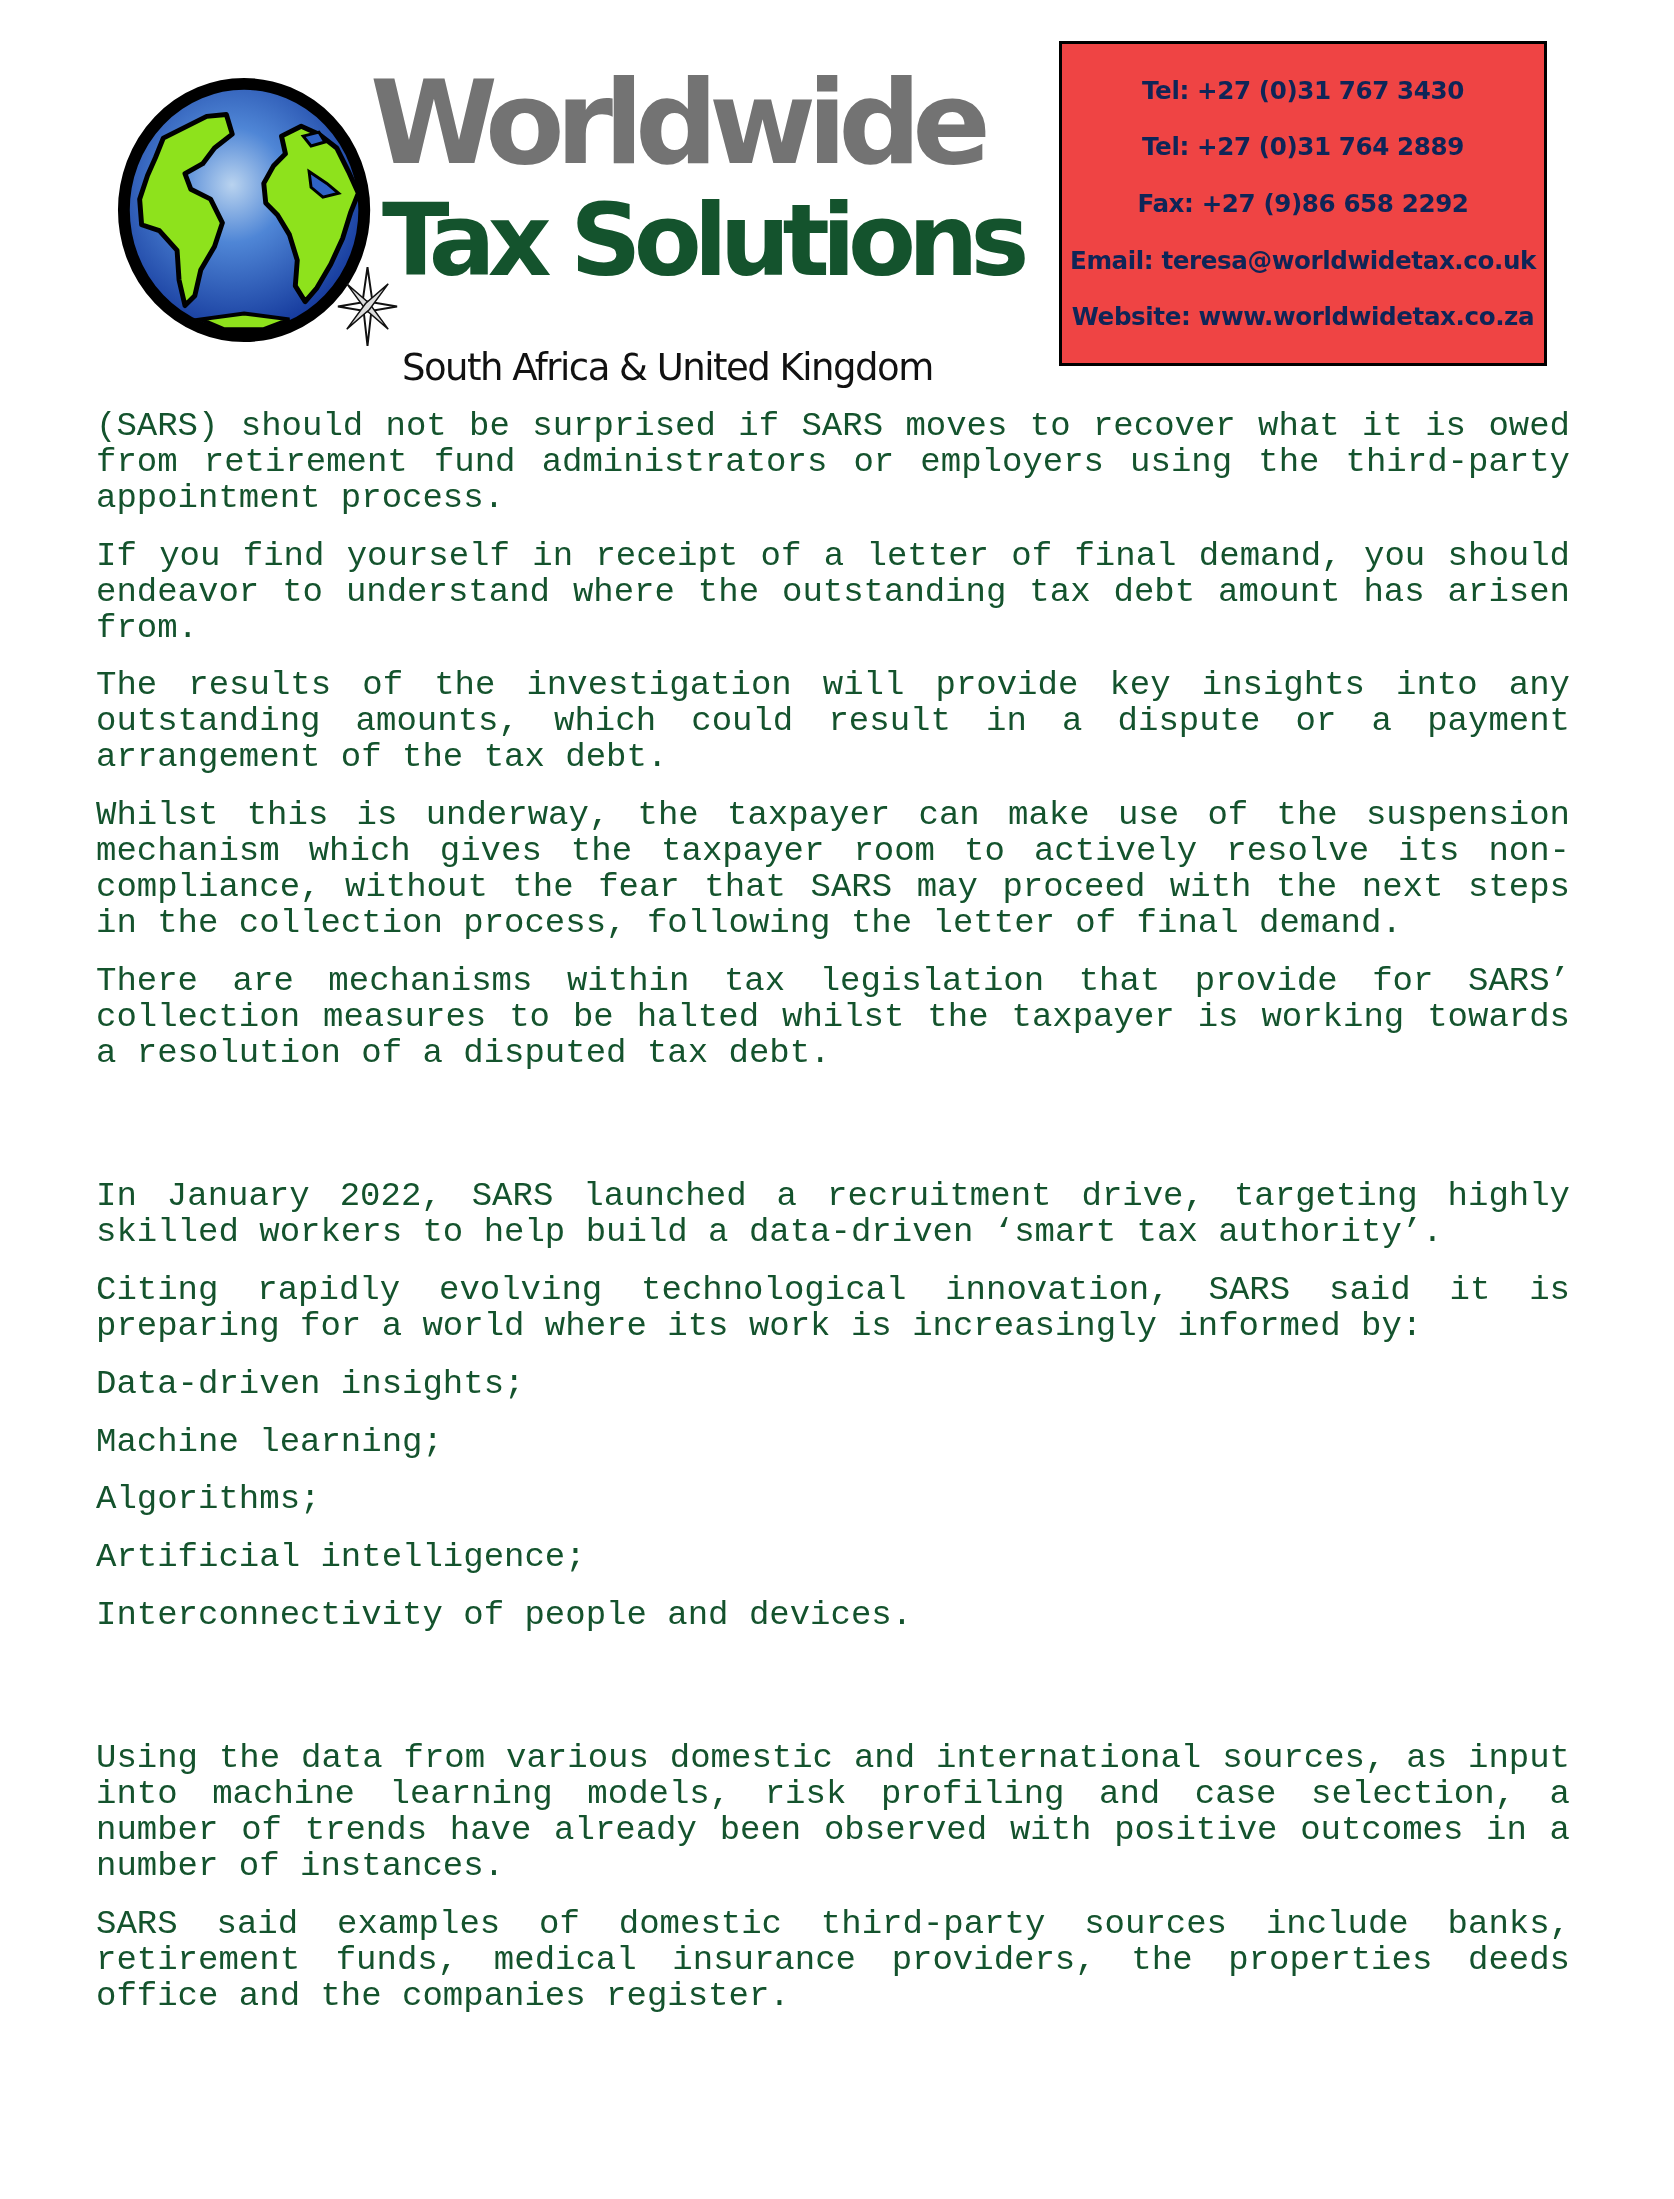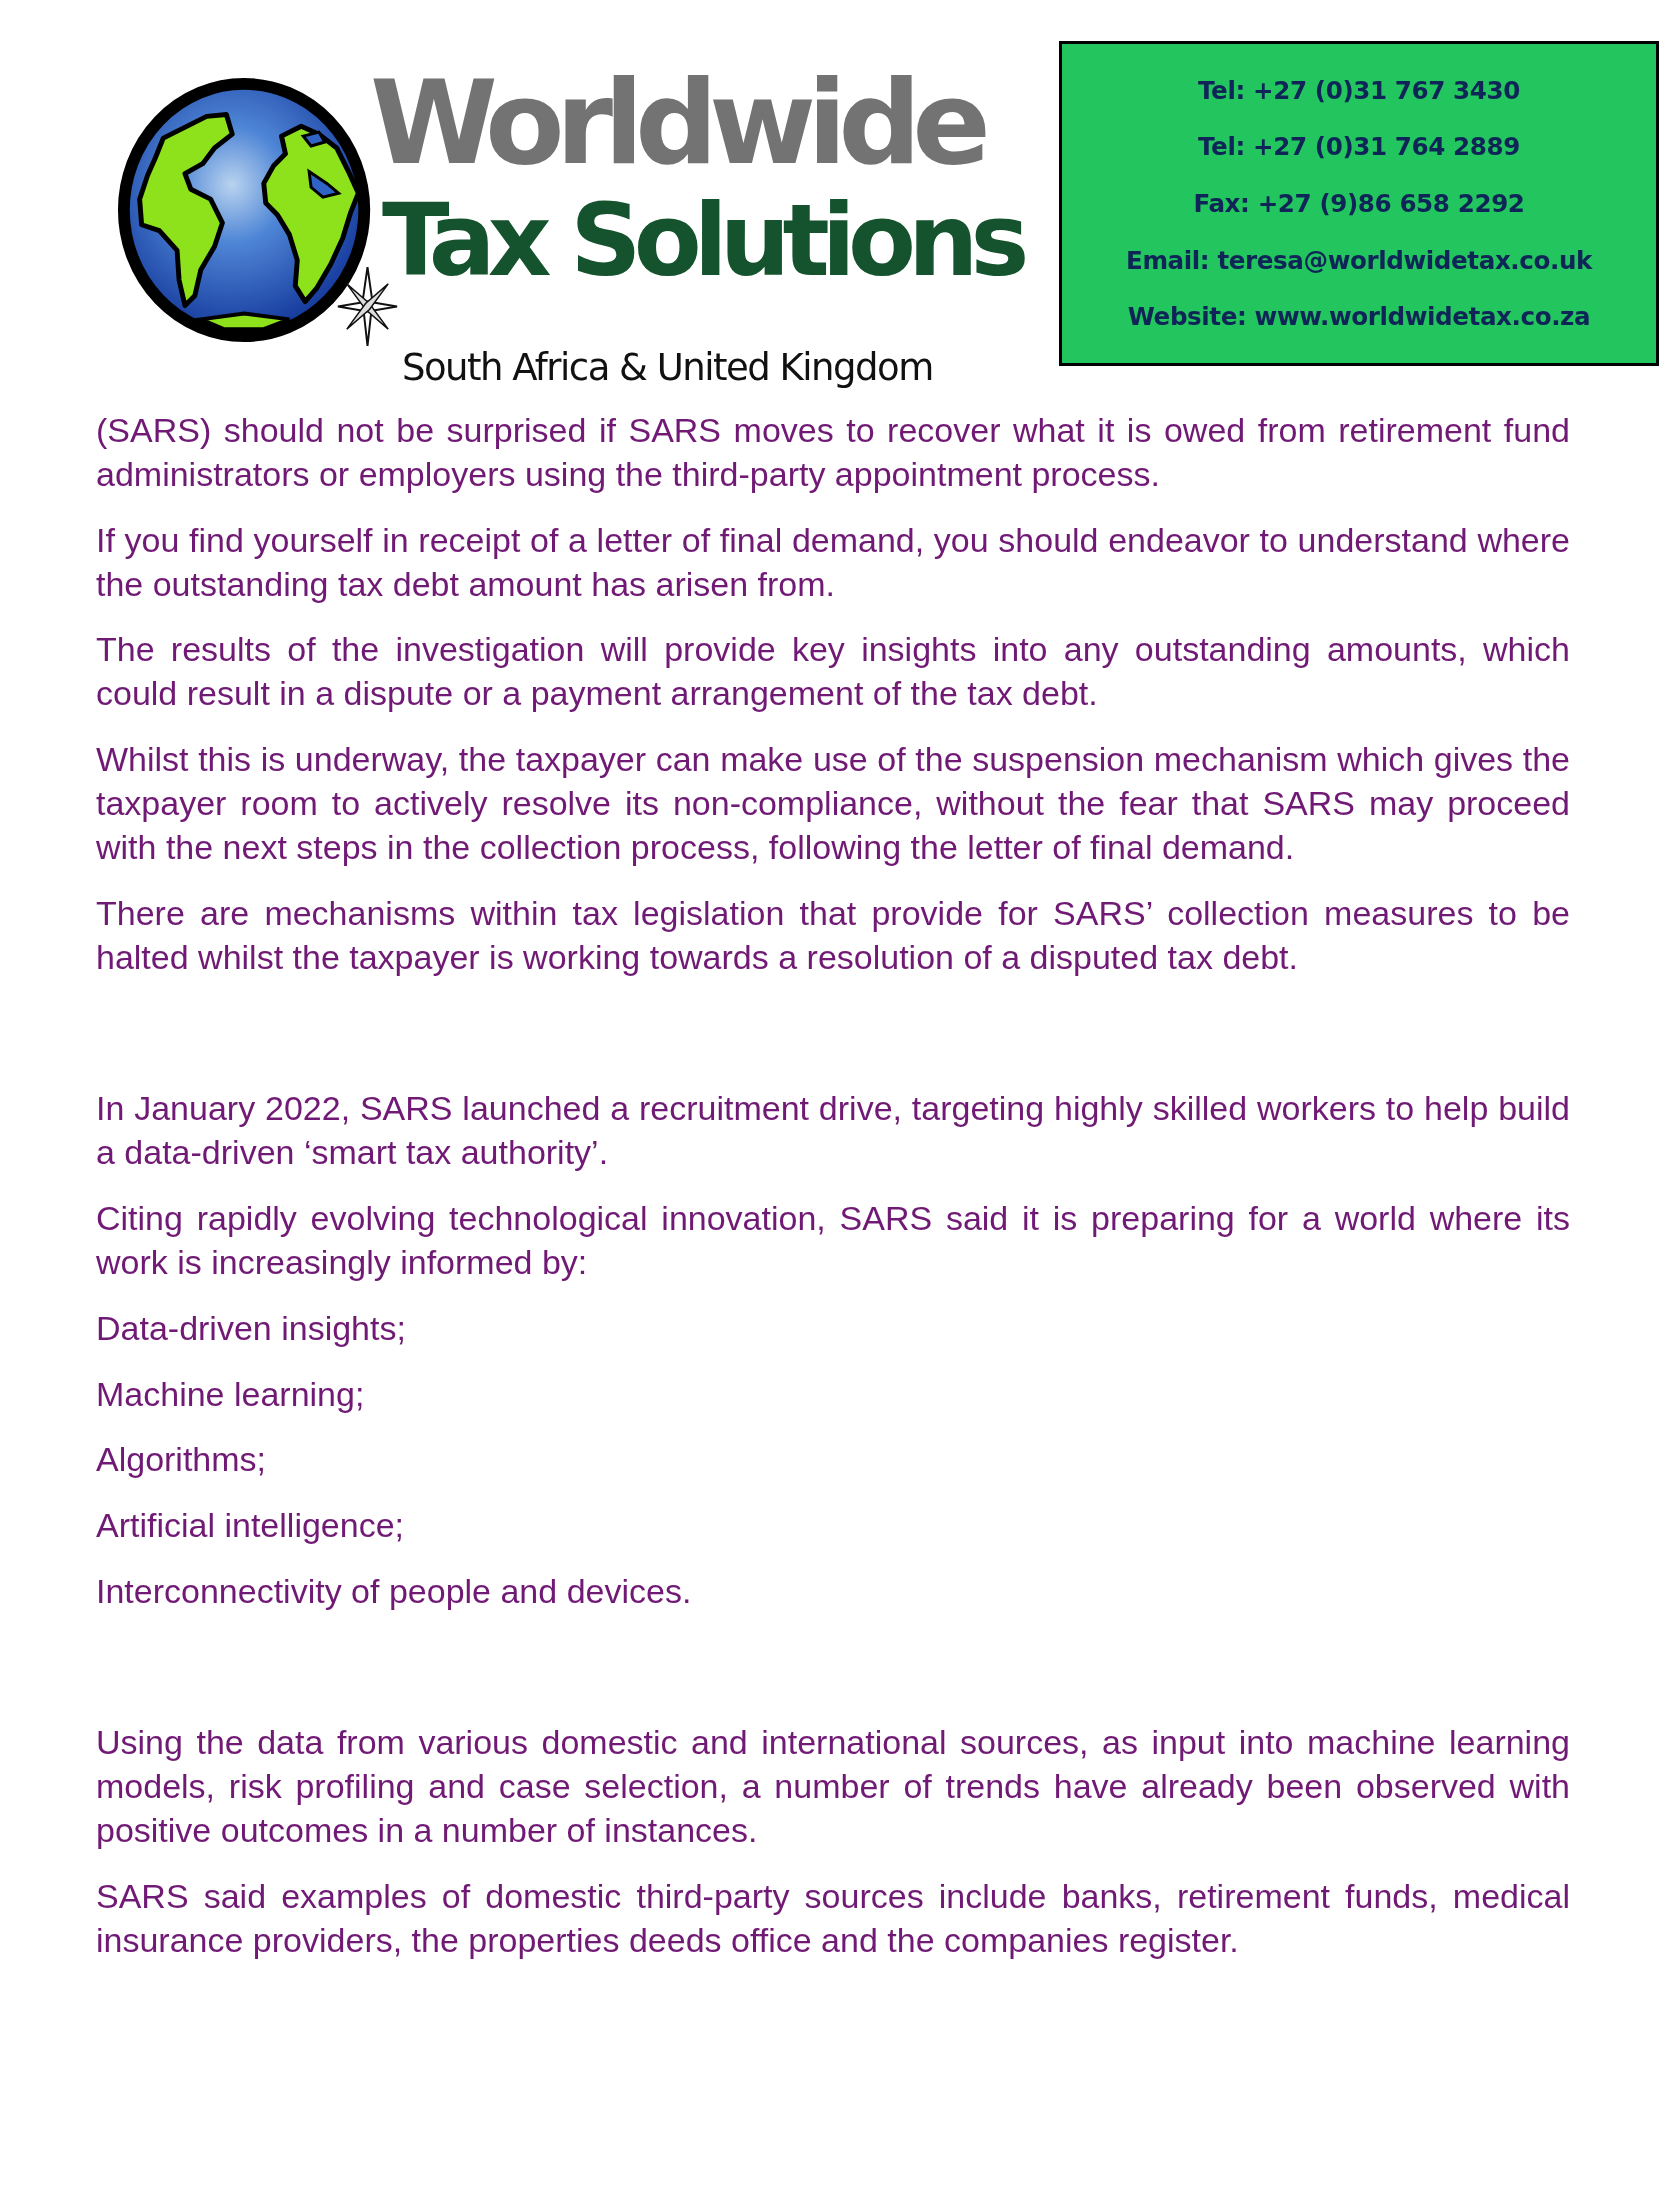--- a/index.html
+++ b/index.html
@@ -24,35 +24,35 @@
   .brand-line3 {
     position: absolute; left: 286px; top: 236px;
     font-family: "DejaVu Sans", sans-serif; font-weight: normal;
     font-size: 37px; letter-spacing: -1.5px; color: #111; line-height: 1;
     white-space: nowrap;
     margin-top: 48px;
   }
   .compass { position: absolute; left: 217px; top: 197px; width: 69px; height: 89px; }
 
   .contact-box {
-    position: absolute; left: 1059px; top: 41px; width: 600px; height: 325px;
-    border: 3px solid #000; background: #22c55e;
+    position: absolute; left: 1059px; top: 41px; width: 488px; height: 325px;
+    border: 3px solid #000; background: #ef4444;
     display: flex; flex-direction: column; justify-content: space-around; align-items: center;
     padding: 18px 0; box-sizing: border-box;
   }
   .contact-line {
     font-family: "DejaVu Sans", sans-serif; font-weight: bold;
     font-size: 24.6px; color: #0f2557; white-space: nowrap; letter-spacing: -0.4px;
   }
 
   
   .content {
     position: absolute; left: 96px; top: 408px; width: 1474px;
-    font-family: Liberation Sans, sans-serif; font-size: 34px; line-height: 44px;
-    color: #701a75;
+    font-family: Liberation Mono, monospace; font-size: 34px; line-height: 36px;
+    color: #14532d;
   }
   .content p { margin: 0 0 21.7px 0; text-align: justify; }
   .spacer { height: 86px; }
   .list-item { margin: 0 0 21.7px 0; }
 </style>
 </head>
 <body>
 
 <div class="page">
 

